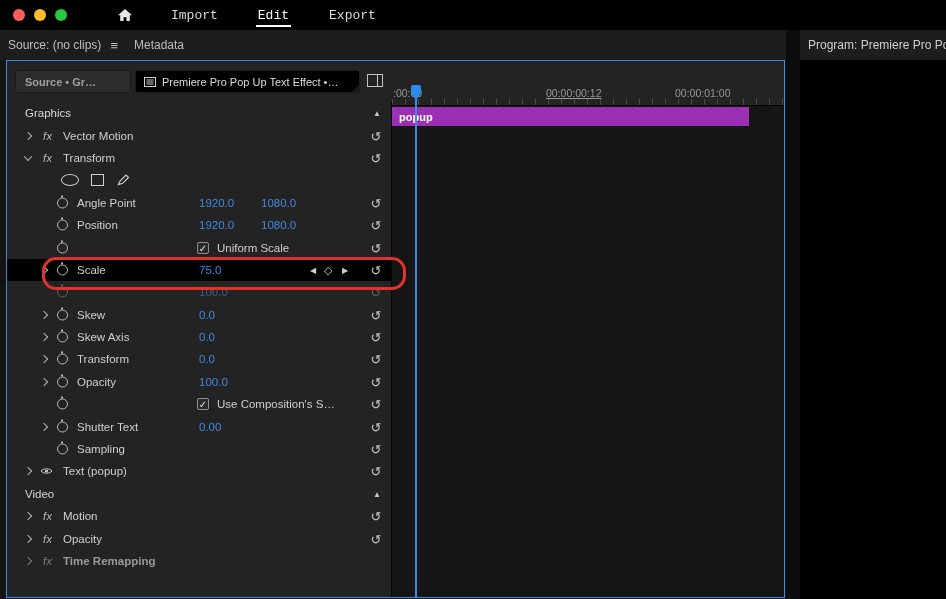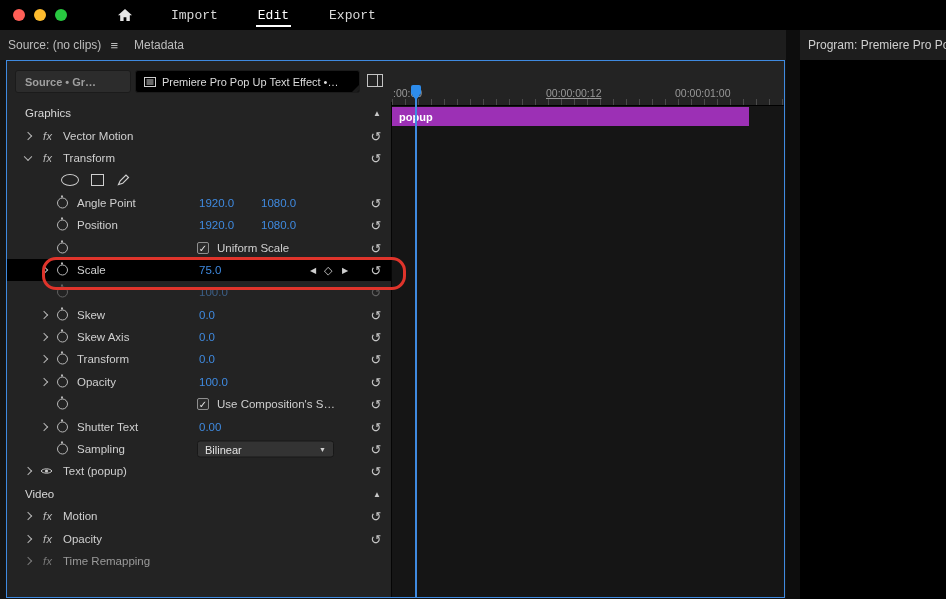--- a/index.html
+++ b/index.html
@@ -65,21 +65,21 @@
   .dd .caret{font-size:7px;color:#d0d0d0;}
   .mk{border:1.4px solid #cfcfcf;}
   .el{left:54px;width:16px;height:10px;border-radius:50%;}
   .rc{left:84px;width:11px;height:10px;}
   .pensp{left:110px;border:none;display:flex;}
   .dim .sw,.dim .cb{border-color:#616161;}
   .dim .sw::before{background:#616161;}
   .dim .v1{color:#3c5f86;}
   .dim .reset{color:#5f5f5f;}
   .dim .fx{color:#7a7a7a;}
-  .dim .lb1{color:#9a9a9a;}
+  .dim .lb1{color:#9a9a9a;font-weight:bold;}
   .dim .chev{border-color:#7a7a7a;}
   .row.hlrow{background:#000000;}
   
   .timeline{position:absolute;left:385px;top:0;right:0;bottom:0;background:#232323;overflow:hidden;}
   .rlabels{position:absolute;top:26px;left:0;right:0;height:12px;font-size:10.5px;color:#989898;}
   .rl{position:absolute;white-space:nowrap;}
   .rl0{left:1px;}.rl1{left:154px;text-decoration:underline;}.rl2{left:283px;}
   .ticks{position:absolute;left:0;right:0;top:38px;height:6px;background:repeating-linear-gradient(to right,#4a4a4a 0 1px,transparent 1px 13px);}
   .tl-body{position:absolute;left:0;right:0;top:44px;bottom:0;background:#151515;border-top:1px solid #000;}
   .clipbar{position:absolute;left:0;top:1px;width:357px;height:19px;background:#9c30b5;color:#fff;font-size:11px;font-weight:bold;display:flex;align-items:center;padding-left:7px;box-sizing:border-box;}
@@ -262,24 +262,20 @@
       <span class="chev r c2"></span>
       <span class="sw"></span>
       <span class="lb2">Shutter Text</span>
       <span class="v1">0.00</span>
       <span class="reset">↺</span>
     </div>
 
     <div class="row">
       <span class="sw"></span>
       <span class="lb2">Sampling</span>
-      <span class="dd">
-        <span>Bilinear</span>
-        <span class="caret">▼</span>
-      </span>
       <span class="reset">↺</span>
     </div>
 
     <div class="row">
       <span class="chev r c1"></span>
       <span class="eye">
         <svg width="13" height="9" viewBox="0 0 13 9">
             <path d="M1 4.5 C3 1.6 10 1.6 12 4.5 C10 7.4 3 7.4 1 4.5 Z" fill="none" stroke="#c8c8c8"></path>
             <circle cx="6.5" cy="4.5" r="1.6" fill="#c8c8c8"></circle>
           </svg>

